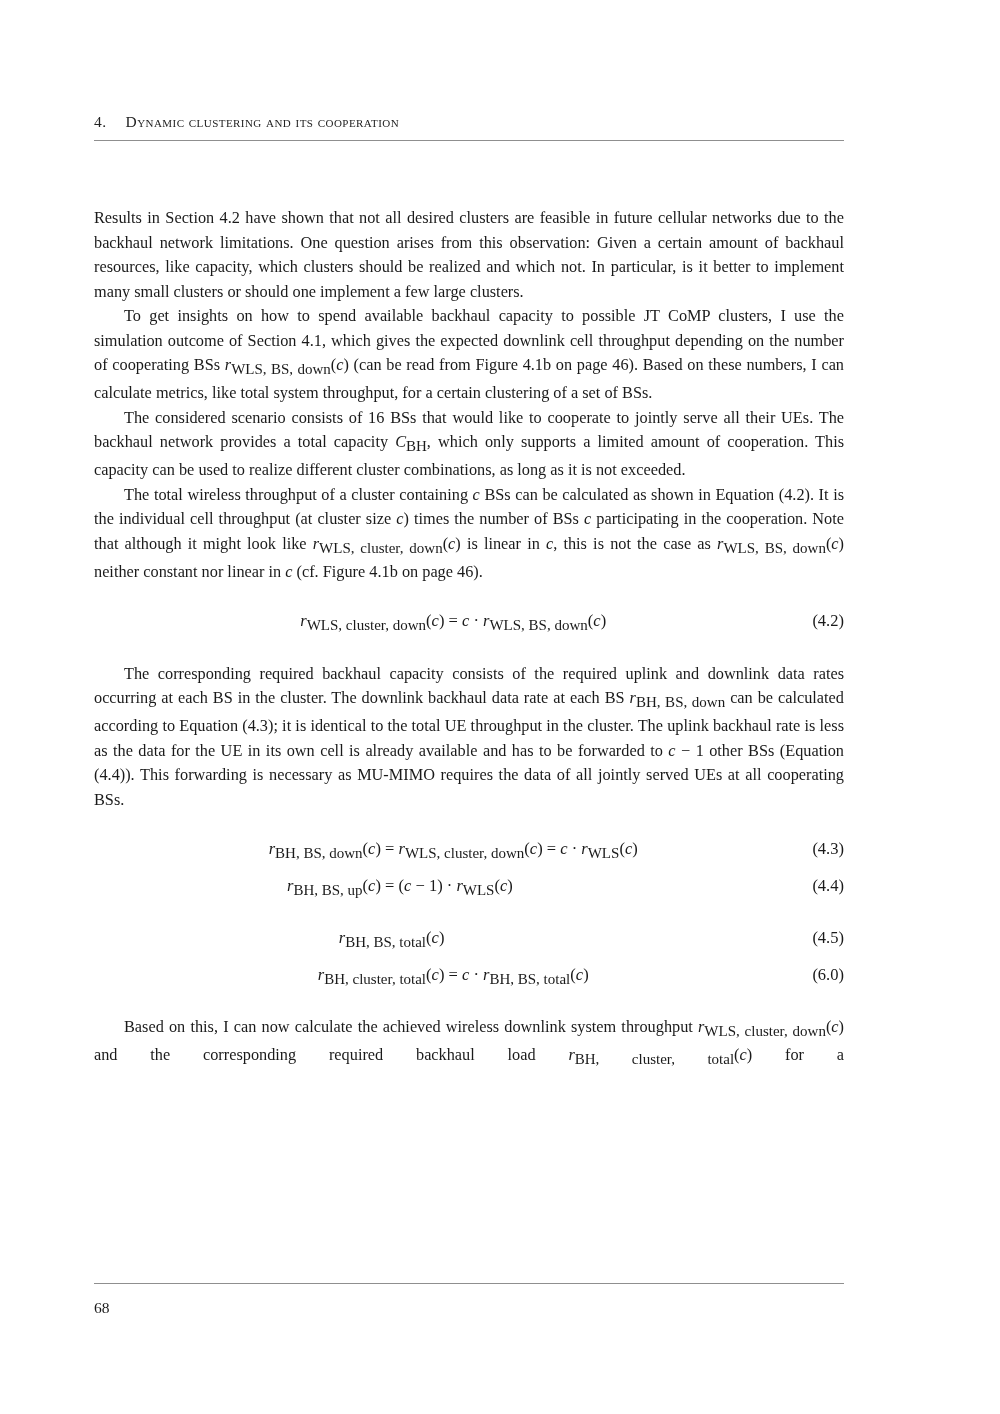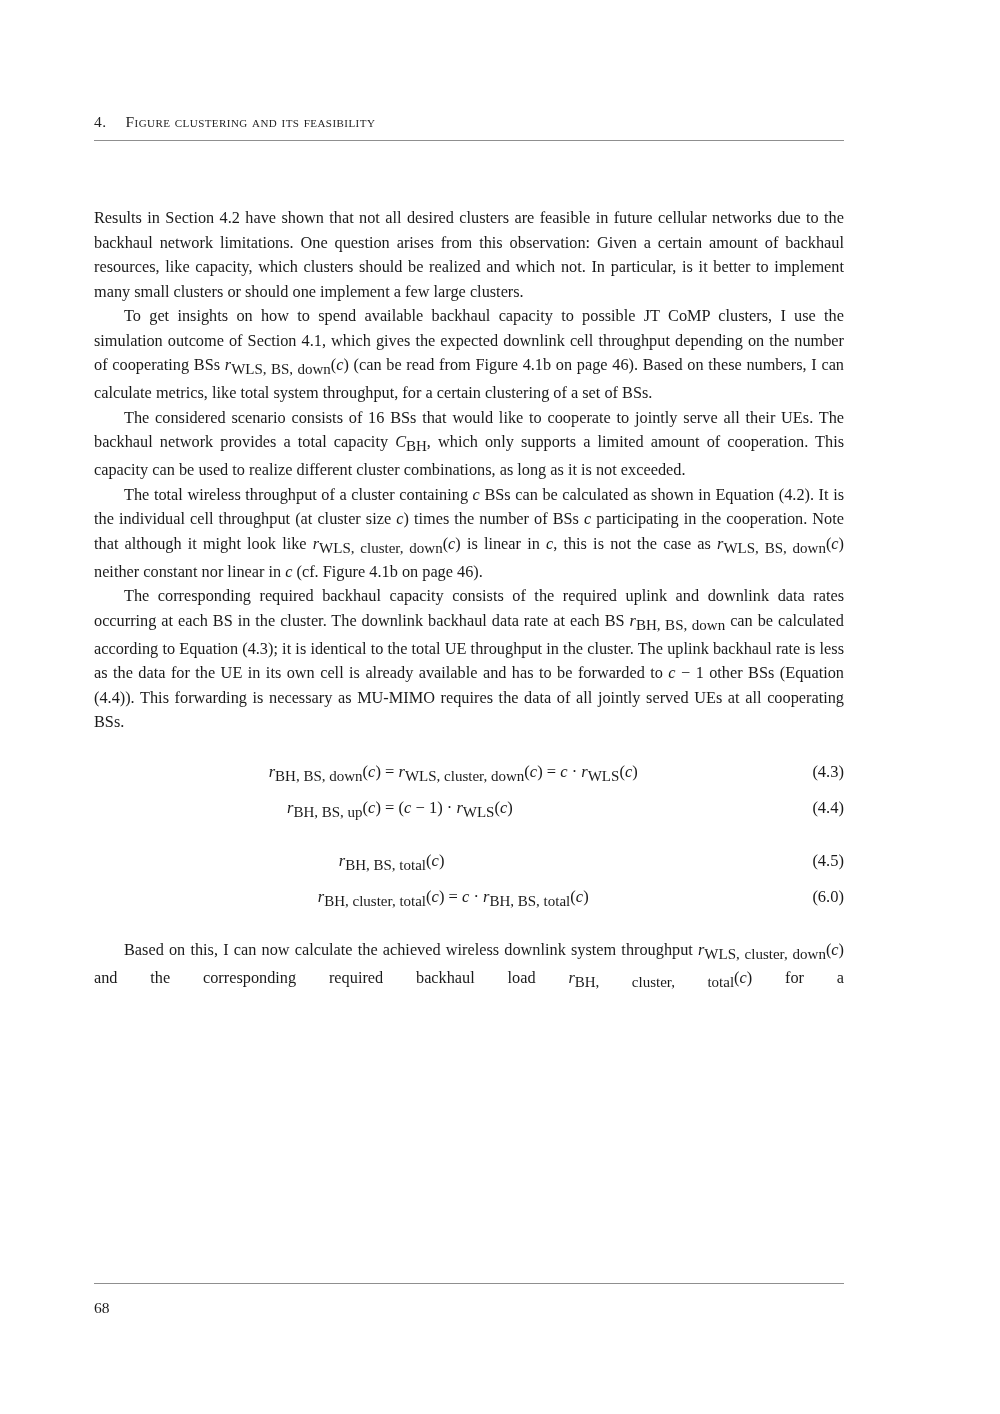--- a/index.html
+++ b/index.html
@@ -83,29 +83,34 @@
     font-size: 15.5px;
     color: #1a1a1a;
   }
 </style>
 </head>
 <body>
 
 <div class="page">
 
   <div class="running-header">
-    <span class="rh-num">4.</span><span>Figure clustering and its feasibility</span>
+    <span class="rh-num">4.</span><span>Dynamic clustering and its cooperation</span>
   </div>
 
   <div class="column">
     <div id="content" class="content">
         <p class="para">Results in Section 4.2 have shown that not all desired clusters are feasible in future cellular networks due to the backhaul network limitations. One question arises from this observation: Given a certain amount of backhaul resources, like capacity, which clusters should be realized and which not. In particular, is it better to implement many small clusters or should one implement a few large clusters.</p>
         <p class="para indent">To get insights on how to spend available backhaul capacity to possible JT CoMP clusters, I use the simulation outcome of Section 4.1, which gives the expected downlink cell throughput depending on the number of cooperating BSs <span class="mvar">r</span><span class="msub">WLS, BS, down</span>(<span class="mvar">c</span>) (can be read from Figure 4.1b on page 46). Based on these numbers, I can calculate metrics, like total system throughput, for a certain clustering of a set of BSs.</p>
         <p class="para indent">The considered scenario consists of 16 BSs that would like to cooperate to jointly serve all their UEs. The backhaul network provides a total capacity <span class="mvar">C</span><span class="msub">BH</span>, which only supports a limited amount of cooperation. This capacity can be used to realize different cluster combinations, as long as it is not exceeded.</p>
         <p class="para indent">The total wireless throughput of a cluster containing <span class="mvar">c</span> BSs can be calculated as shown in Equation (4.2). It is the individual cell throughput (at cluster size <span class="mvar">c</span>) times the number of BSs <span class="mvar">c</span> participating in the cooperation. Note that although it might look like <span class="mvar">r</span><span class="msub">WLS, cluster, down</span>(<span class="mvar">c</span>) is linear in <span class="mvar">c</span>, this is not the case as <span class="mvar">r</span><span class="msub">WLS, BS, down</span>(<span class="mvar">c</span>) neither constant nor linear in <span class="mvar">c</span> (cf. Figure 4.1b on page 46).</p>
+        <div class="eq-group">
+          <span class="eq-lhs"><span class="mvar">r</span><span class="msub">WLS, cluster, down</span>(<span class="mvar">c</span>)</span>
+          <span class="eq-rhs"> = <span class="mvar">c</span> · <span class="mvar">r</span><span class="msub">WLS, BS, down</span>(<span class="mvar">c</span>)</span>
+          <span class="eq-num">(4.2)</span>
+        </div>
         <p class="para indent">The corresponding required backhaul capacity consists of the required uplink and downlink data rates occurring at each BS in the cluster. The downlink backhaul data rate at each BS <span class="mvar">r</span><span class="msub">BH, BS, down</span> can be calculated according to Equation (4.3); it is identical to the total UE throughput in the cluster. The uplink backhaul rate is less as the data for the UE in its own cell is already available and has to be forwarded to <span class="mvar">c</span> − 1 other BSs (Equation (4.4)). This forwarding is necessary as MU-MIMO requires the data of all jointly served UEs at all cooperating BSs.</p>
         <div class="eq-group">
           <span class="eq-lhs"><span class="mvar">r</span><span class="msub">BH, BS, down</span>(<span class="mvar">c</span>)</span>
           <span class="eq-rhs"> = <span class="mvar">r</span><span class="msub">WLS, cluster, down</span>(<span class="mvar">c</span>) = <span class="mvar">c</span> · <span class="mvar">r</span><span class="msub">WLS</span>(<span class="mvar">c</span>)</span>
           <span class="eq-num">(4.3)</span>
           <span class="eq-lhs"><span class="mvar">r</span><span class="msub">BH, BS, up</span>(<span class="mvar">c</span>)</span>
           <span class="eq-rhs"> = (<span class="mvar">c</span> − 1) · <span class="mvar">r</span><span class="msub">WLS</span>(<span class="mvar">c</span>)</span>
           <span class="eq-num">(4.4)</span>
         </div>
         <div class="eq-group">

